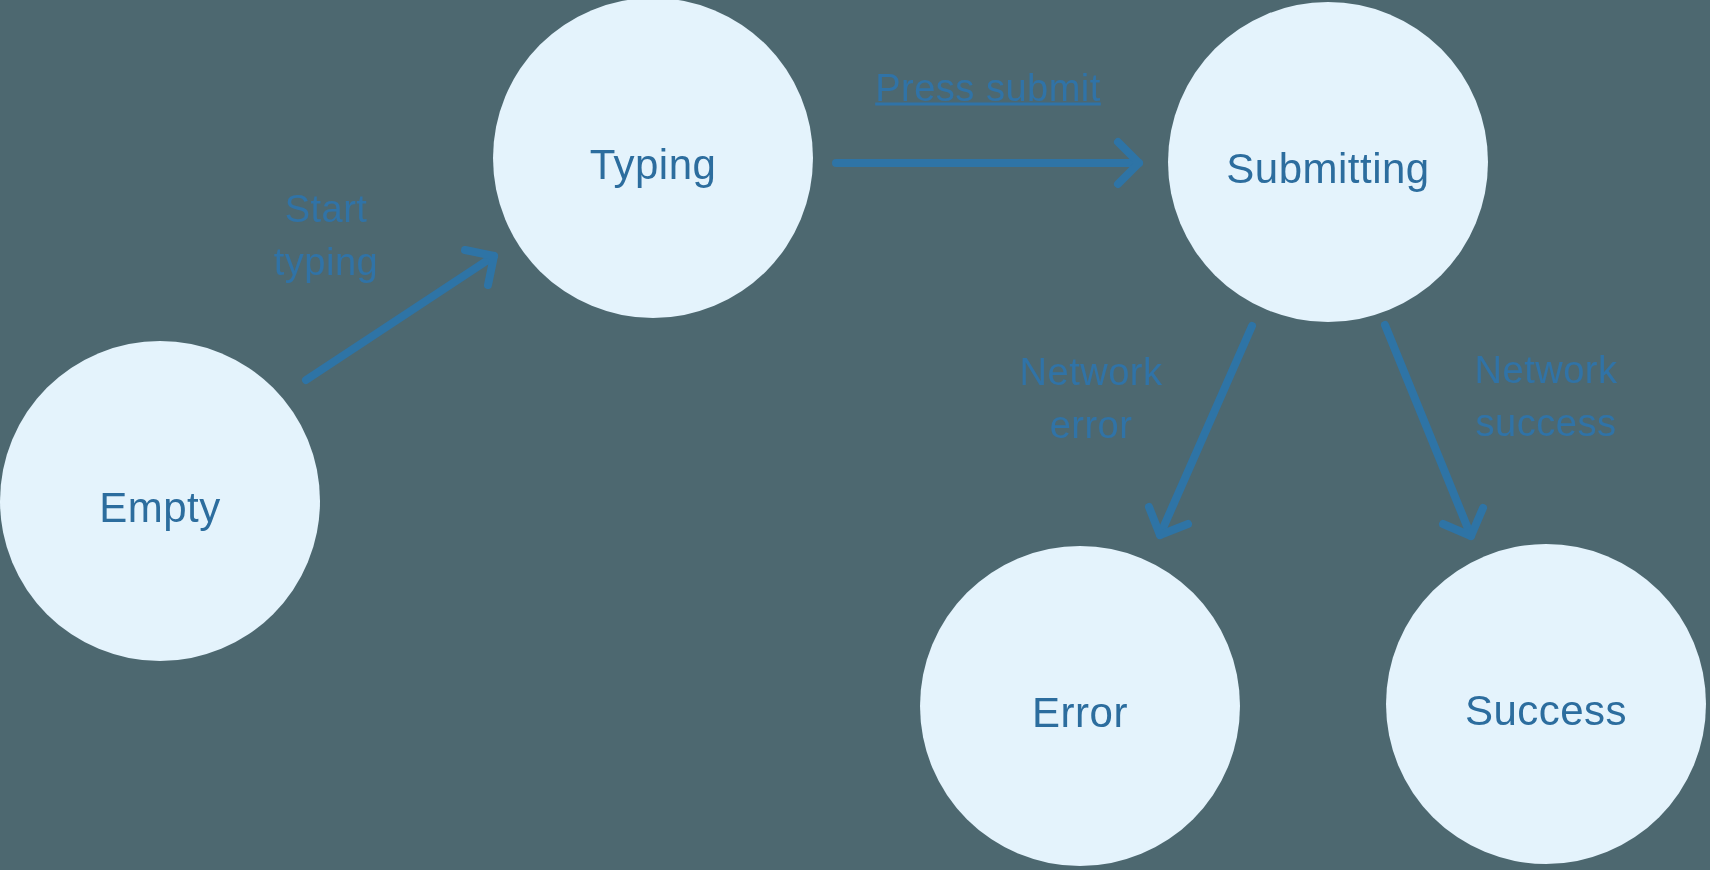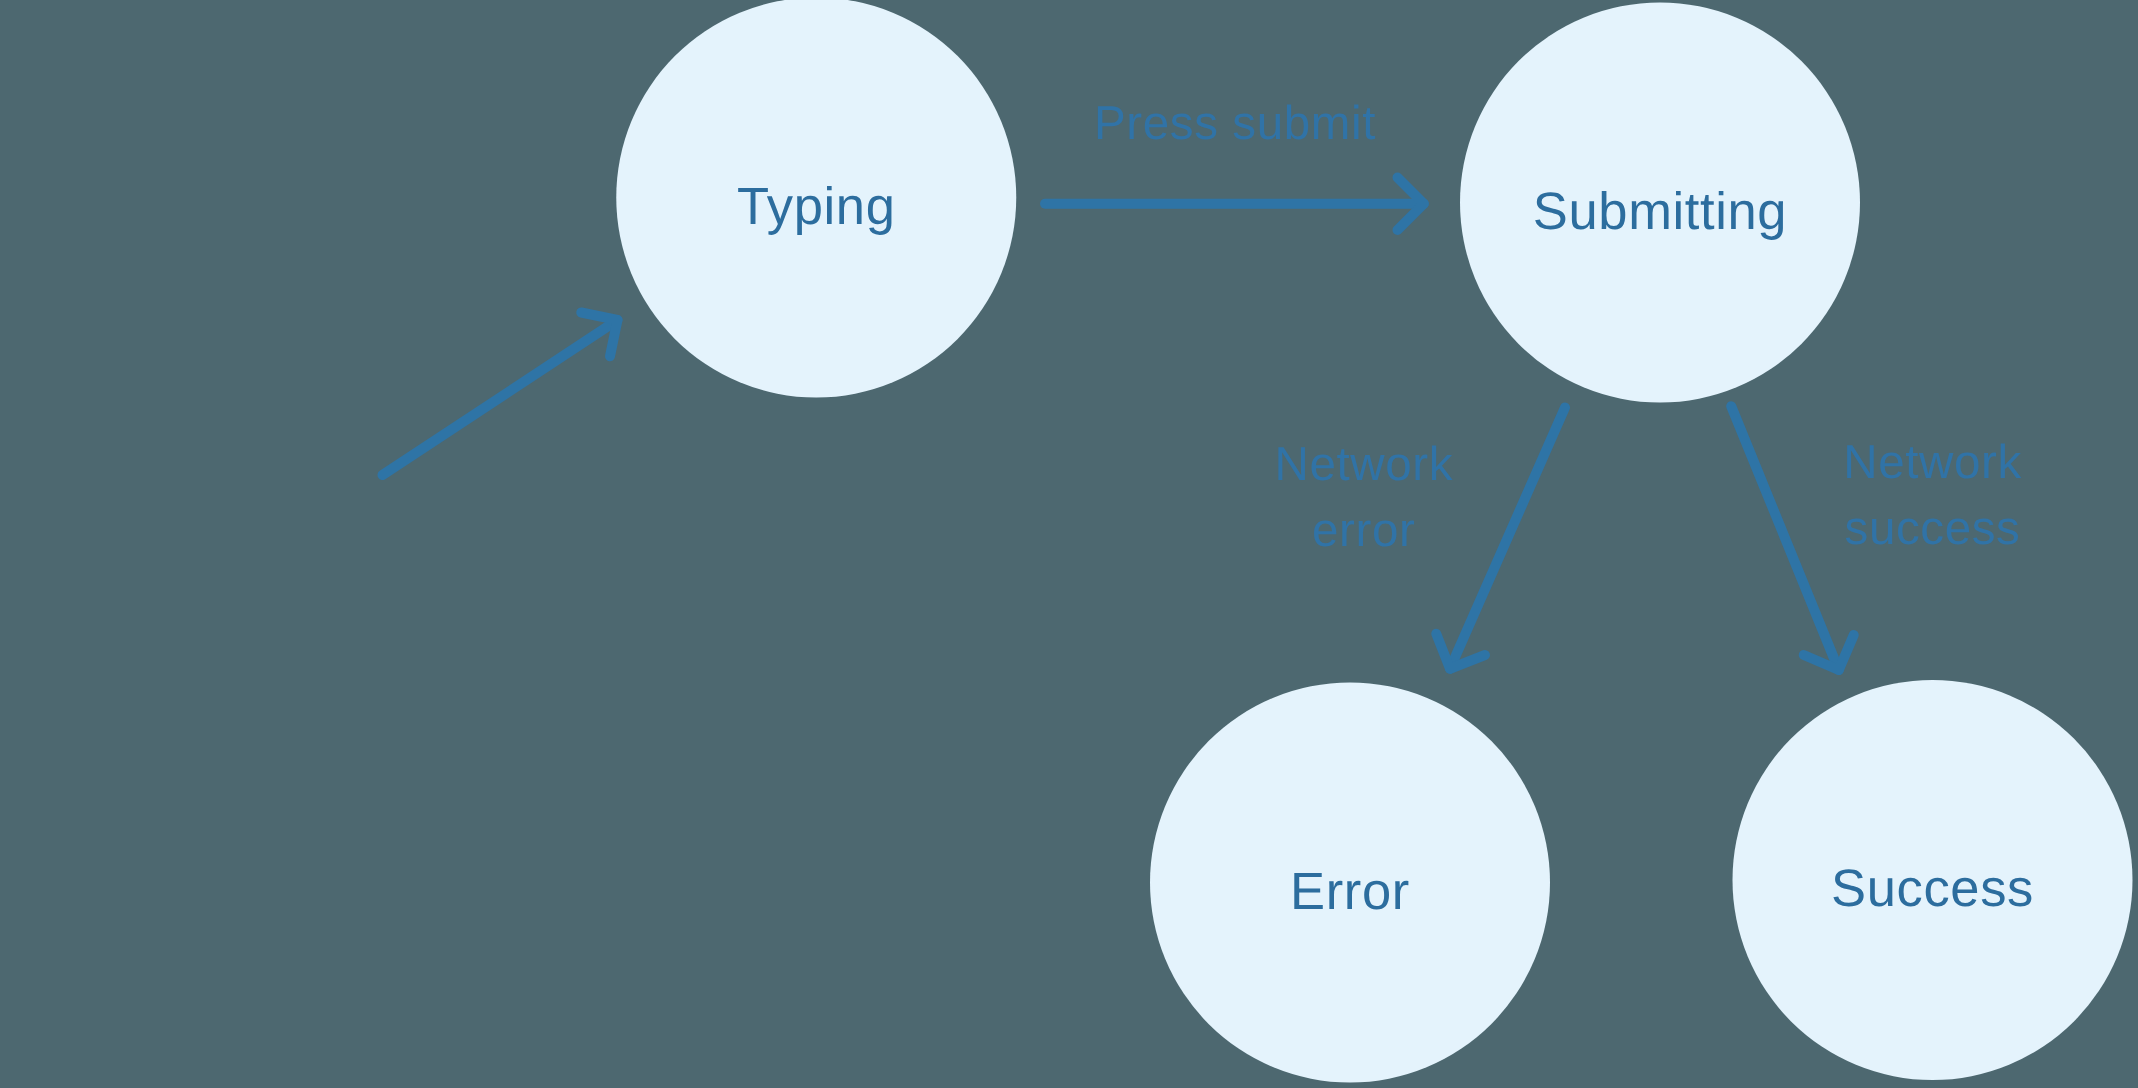--- a/index.html
+++ b/index.html
@@ -58,21 +58,21 @@
     text-align: center;
     color: var(--edge-label-text, #3073A7);
     font-size: 38px;
     font-weight: 500;
     line-height: 53px;
     letter-spacing: 0.5px;
     white-space: nowrap;
   }
   .edge-label span { display: block; }
   .label-start-typing    { left: 326px;  top: 236px; }
-  .label-press-submit    { left: 988px;  top: 100px;  }
+  .label-press-submit    { left: 988px;  top: 88px; text-decoration: underline;  }
   .label-network-error   { left: 1091px; top: 399px; }
   .label-network-success { left: 1546px; top: 397px; }
 </style>
 </head>
 <body>
 
 <div class="canvas">
 
   <svg class="edges-svg" viewBox="0 0 1710 870">
 
@@ -90,33 +90,40 @@
       <line class="edge-line" x1="1252" y1="326" x2="1160" y2="535"></line>
       <path class="edge-line" d="M 1188 524 L 1160 535 L 1149 507"></path>
     </g>
 
     <g>
       <line class="edge-line" x1="1385" y1="325" x2="1471" y2="536"></line>
       <path class="edge-line" d="M 1483 508 L 1471 536 L 1443 524"></path>
     </g>
   </svg>
 
+  <div class="edge-label label-start-typing">
+    <span>Start</span>
+    <span>typing</span>
+  </div>
   <div class="edge-label label-press-submit">
     <span>Press submit</span>
     <span></span>
   </div>
   <div class="edge-label label-network-error">
     <span>Network</span>
     <span>error</span>
   </div>
   <div class="edge-label label-network-success">
     <span>Network</span>
     <span>success</span>
   </div>
 
+  <div class="node node-empty">
+    <span class="node-label">Empty</span>
+  </div>
   <div class="node node-typing">
     <span class="node-label">Typing</span>
   </div>
   <div class="node node-submitting">
     <span class="node-label">Submitting</span>
   </div>
   <div class="node node-error">
     <span class="node-label">Error</span>
   </div>
   <div class="node node-success">

